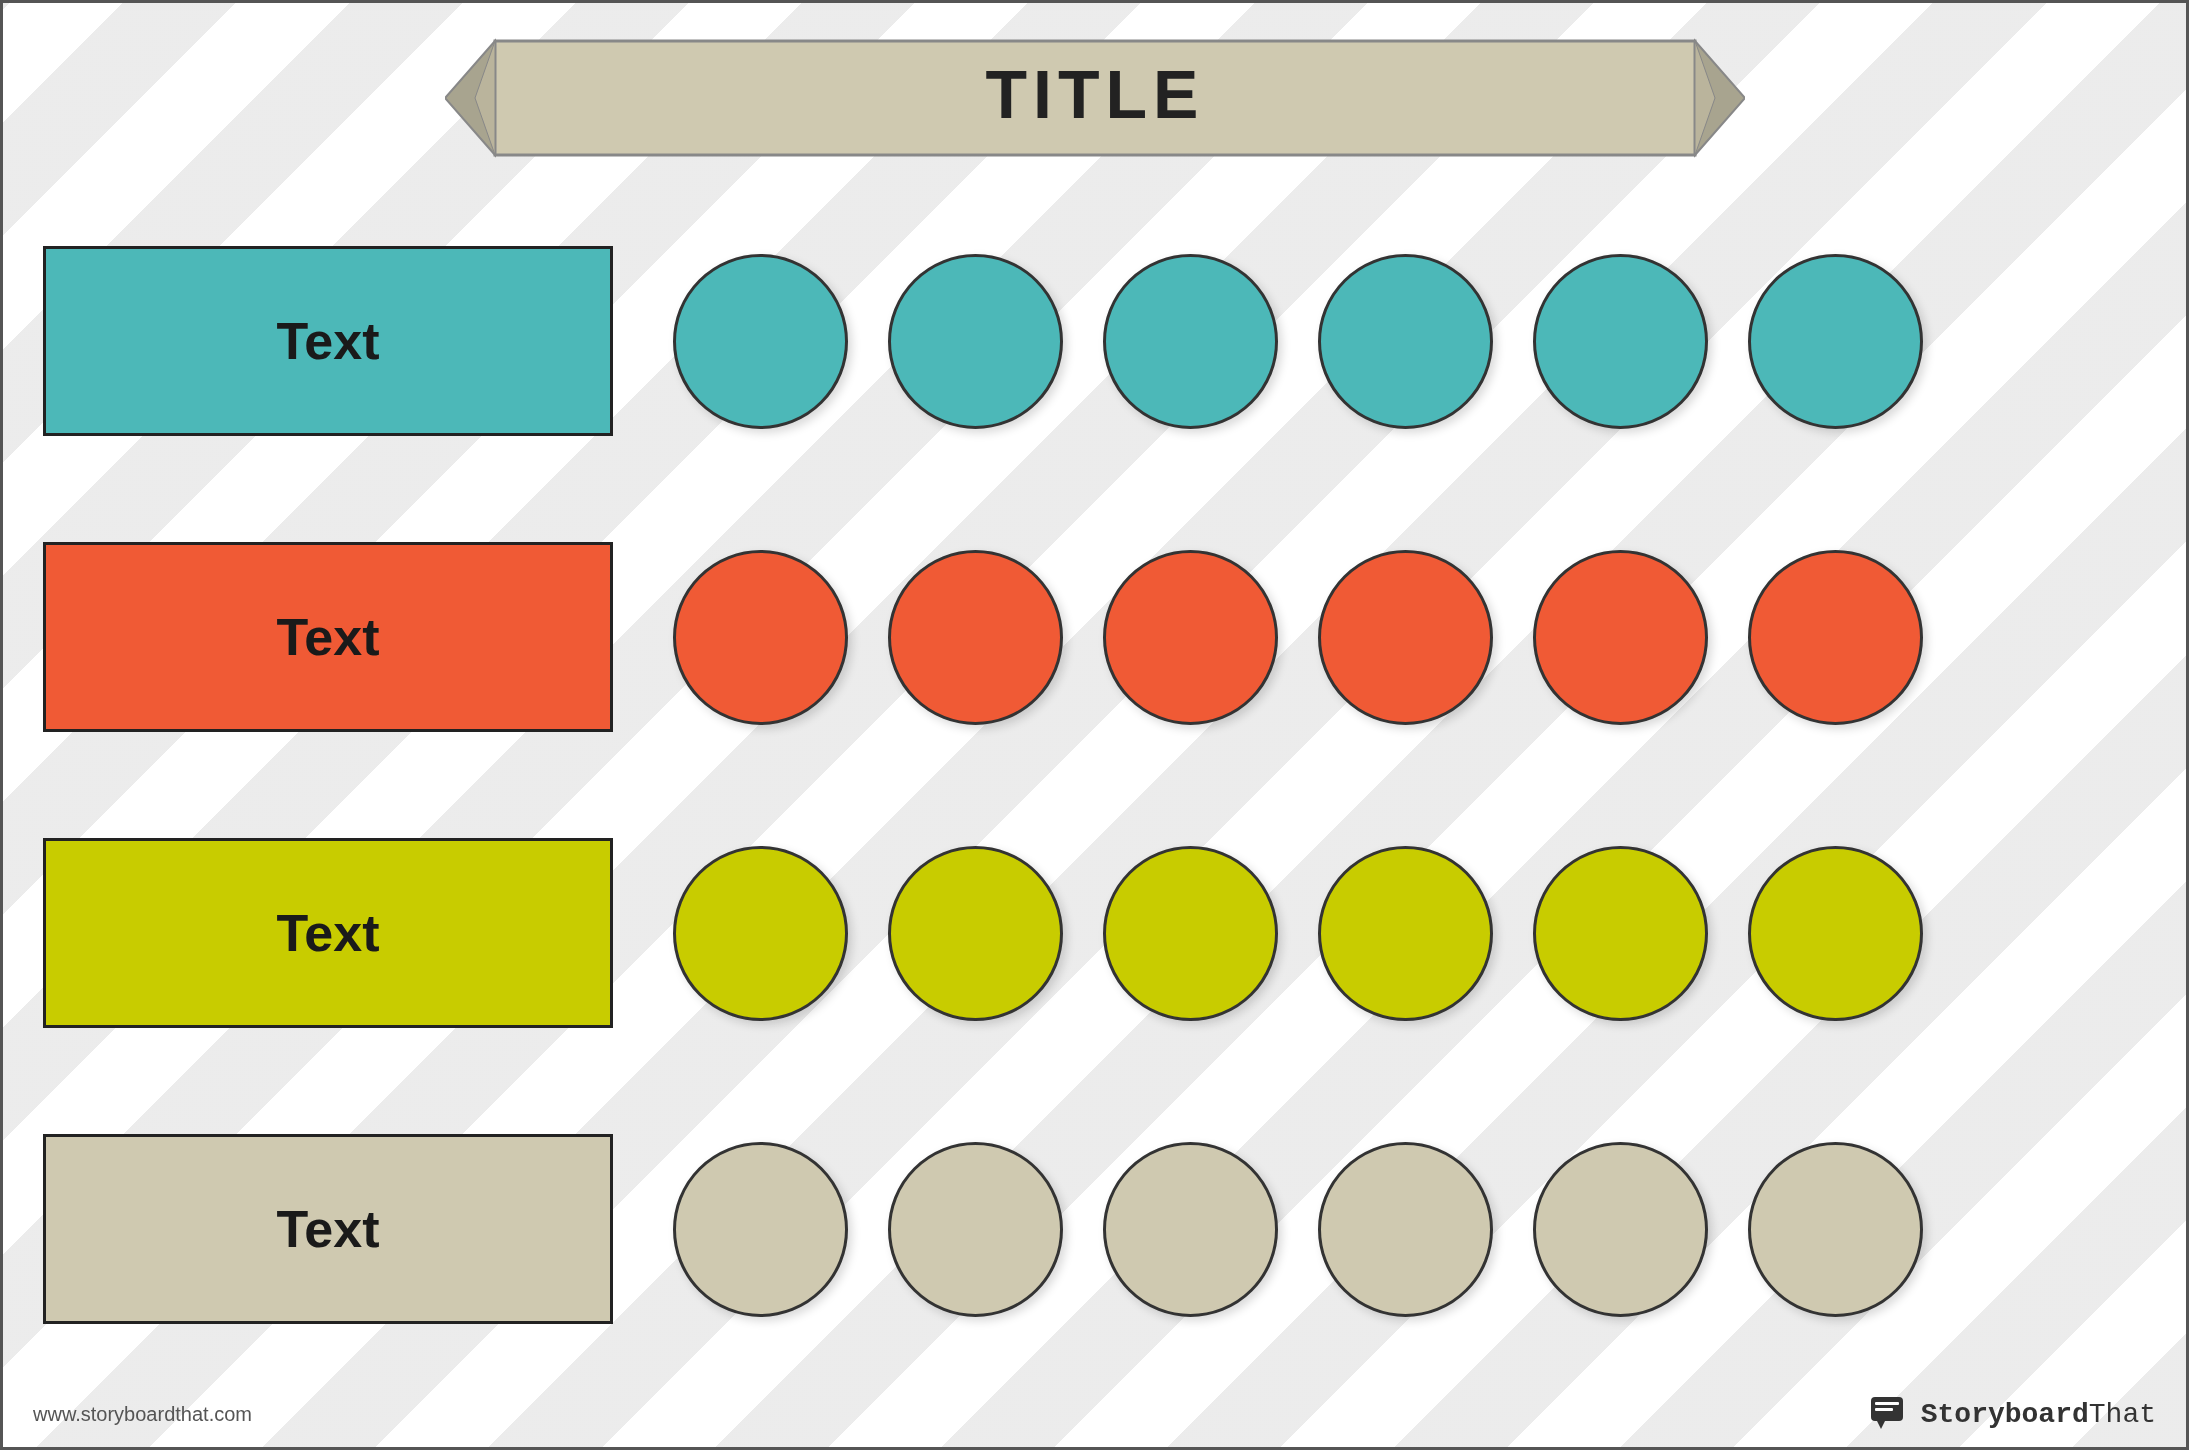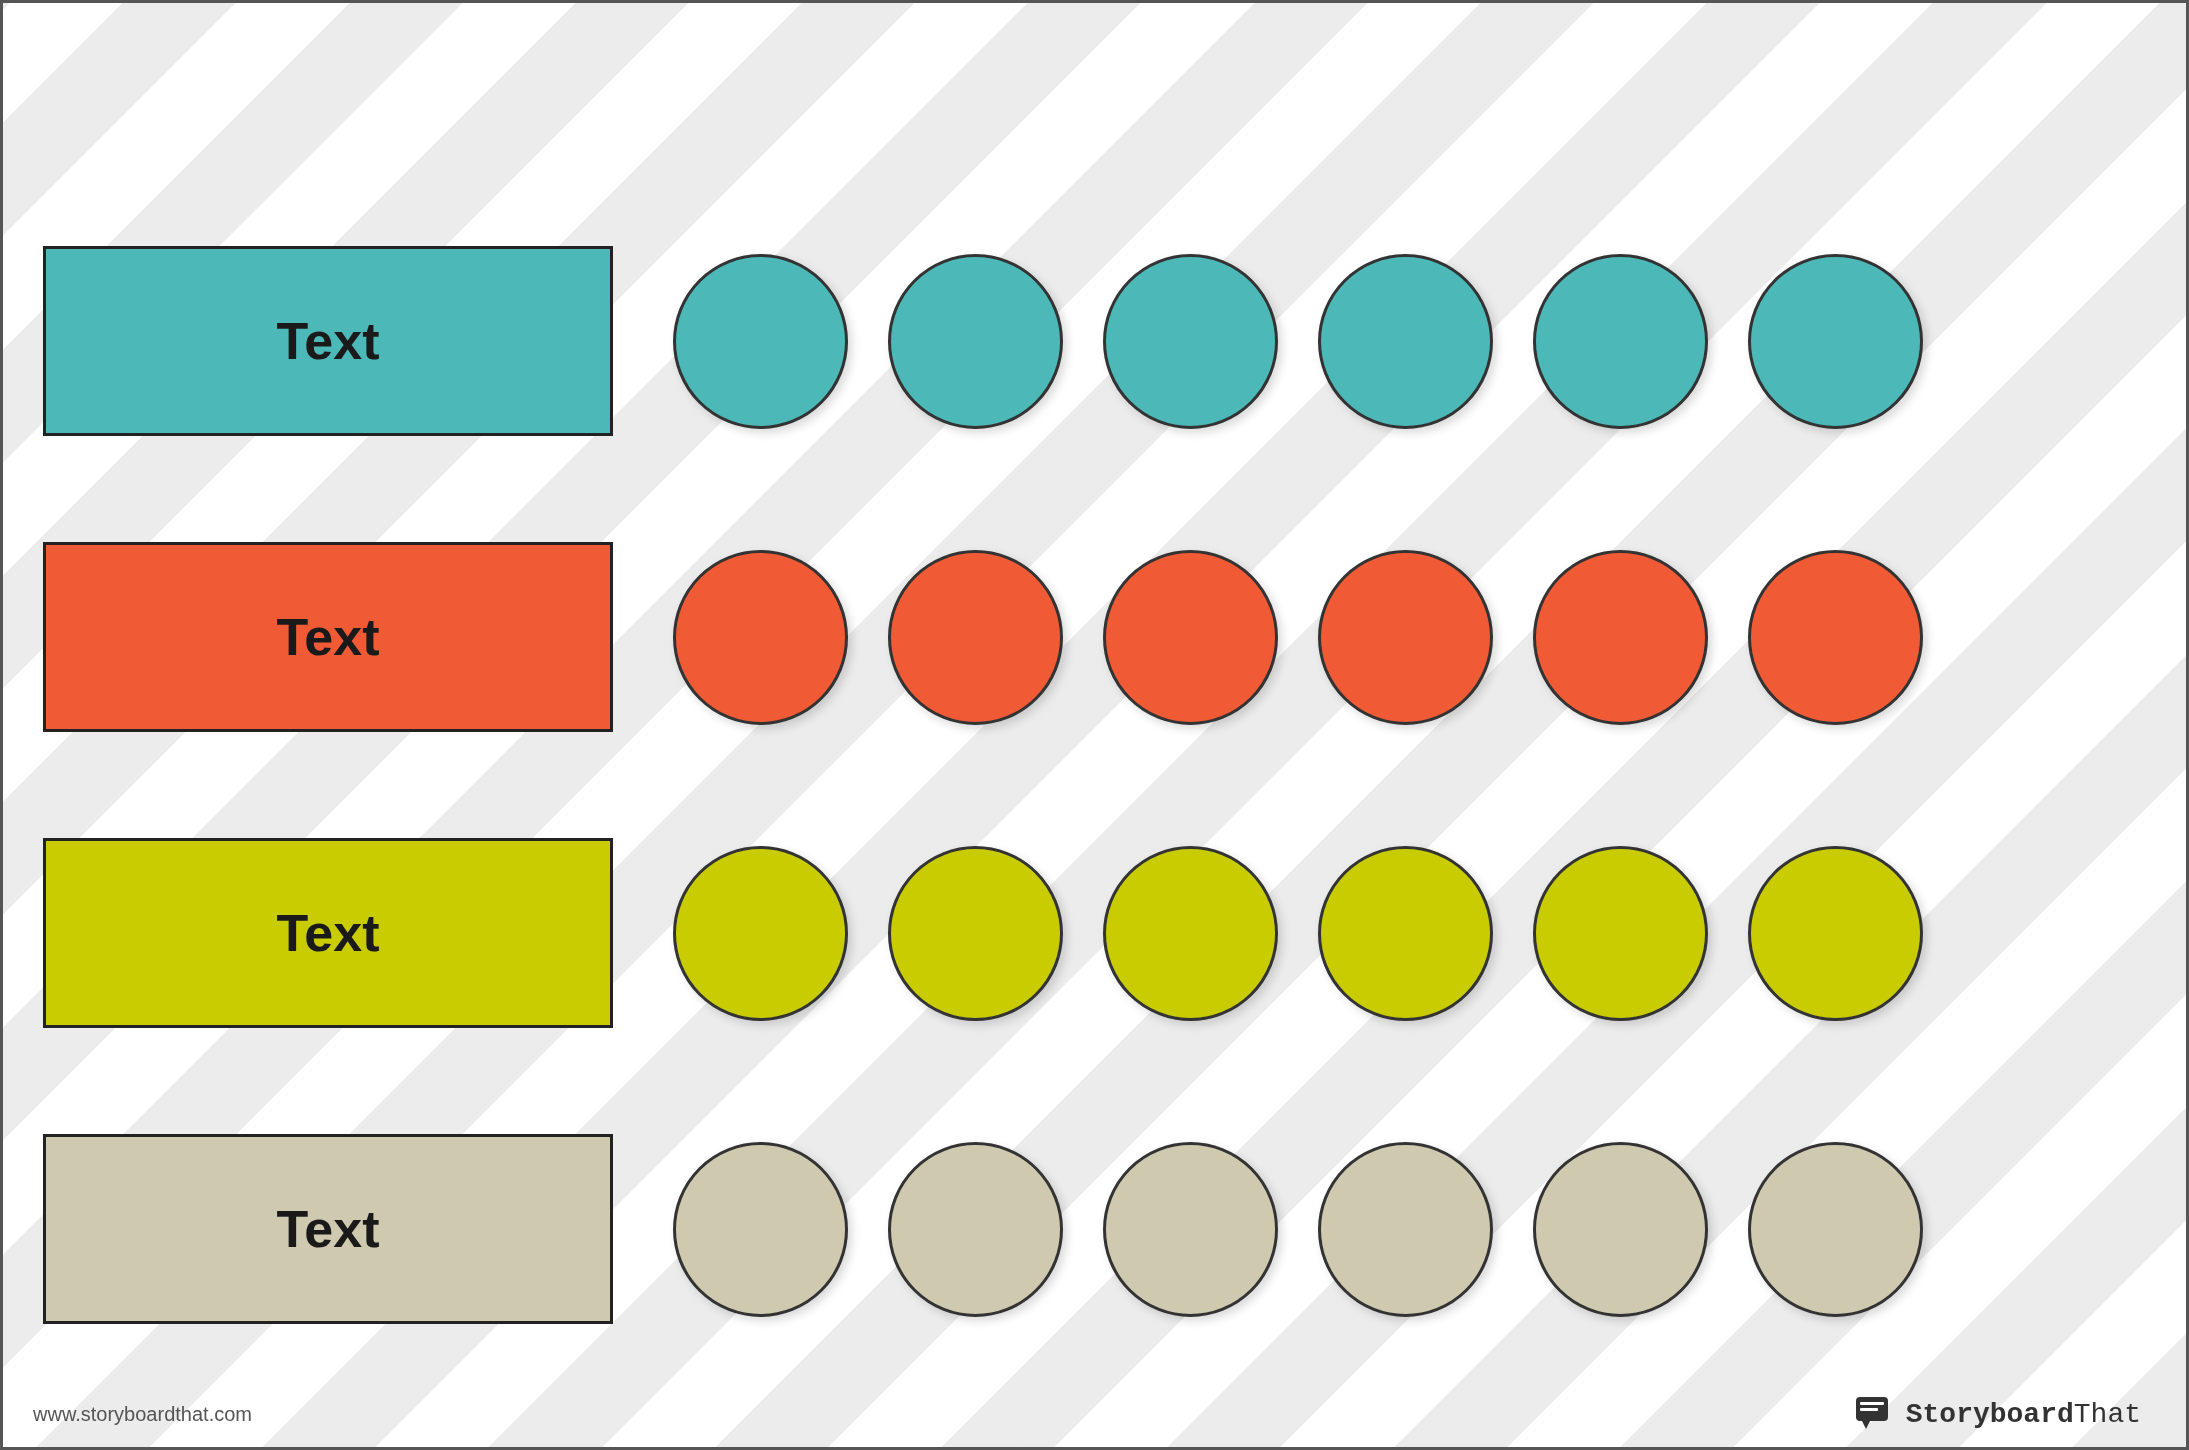--- a/index.html
+++ b/index.html
@@ -117,21 +117,21 @@
     .row-yellow .circle { background: #c8cc00; }
 
     .row-tan .label-box { background: #cfc9b0; }
     .row-tan .circle { background: #cfc9b0; }
 
     
     .footer {
       position: absolute;
       bottom: 15px;
       left: 30px;
-      right: 45px;
+      right: 30px;
       display: flex;
       justify-content: space-between;
       align-items: center;
       z-index: 10;
     }
 
     .footer-url {
       font-size: 20px;
       color: #555;
       font-family: Arial, sans-serif;
@@ -162,20 +162,36 @@
       width: 100%; height: 100%;
     }
   </style>
 </head>
 <body>
 
 <div class="page">
 
   <div class="stripes-bg"></div>
 
+  <div class="title-banner">
+    <svg class="banner-svg" viewBox="0 0 1300 130" xmlns="http://www.w3.org/2000/svg">
+
+      <rect x="50" y="8" width="1200" height="114" fill="#cfc9b0" stroke="#888" stroke-width="3"></rect>
+
+      <polygon points="50,8 0,65 50,122" fill="#a8a48f" stroke="#888" stroke-width="2"></polygon>
+
+      <polygon points="50,8 30,65 50,122" fill="#bab49c" stroke="#888" stroke-width="1"></polygon>
+
+      <polygon points="1250,8 1300,65 1250,122" fill="#a8a48f" stroke="#888" stroke-width="2"></polygon>
+
+      <polygon points="1250,8 1270,65 1250,122" fill="#bab49c" stroke="#888" stroke-width="1"></polygon>
+
+      <text x="650" y="85" text-anchor="middle" font-family="Arial Black, Arial, sans-serif" font-size="68" font-weight="900" fill="#222" letter-spacing="6">TITLE</text>
+    </svg>
+  </div>
 
   <div class="content">
 
     <div class="row row-teal">
       <div class="label-box">
         <span class="label-text">Text</span>
       </div>
       <div class="circles-container">
         <div class="circle"></div>
         <div class="circle"></div>

